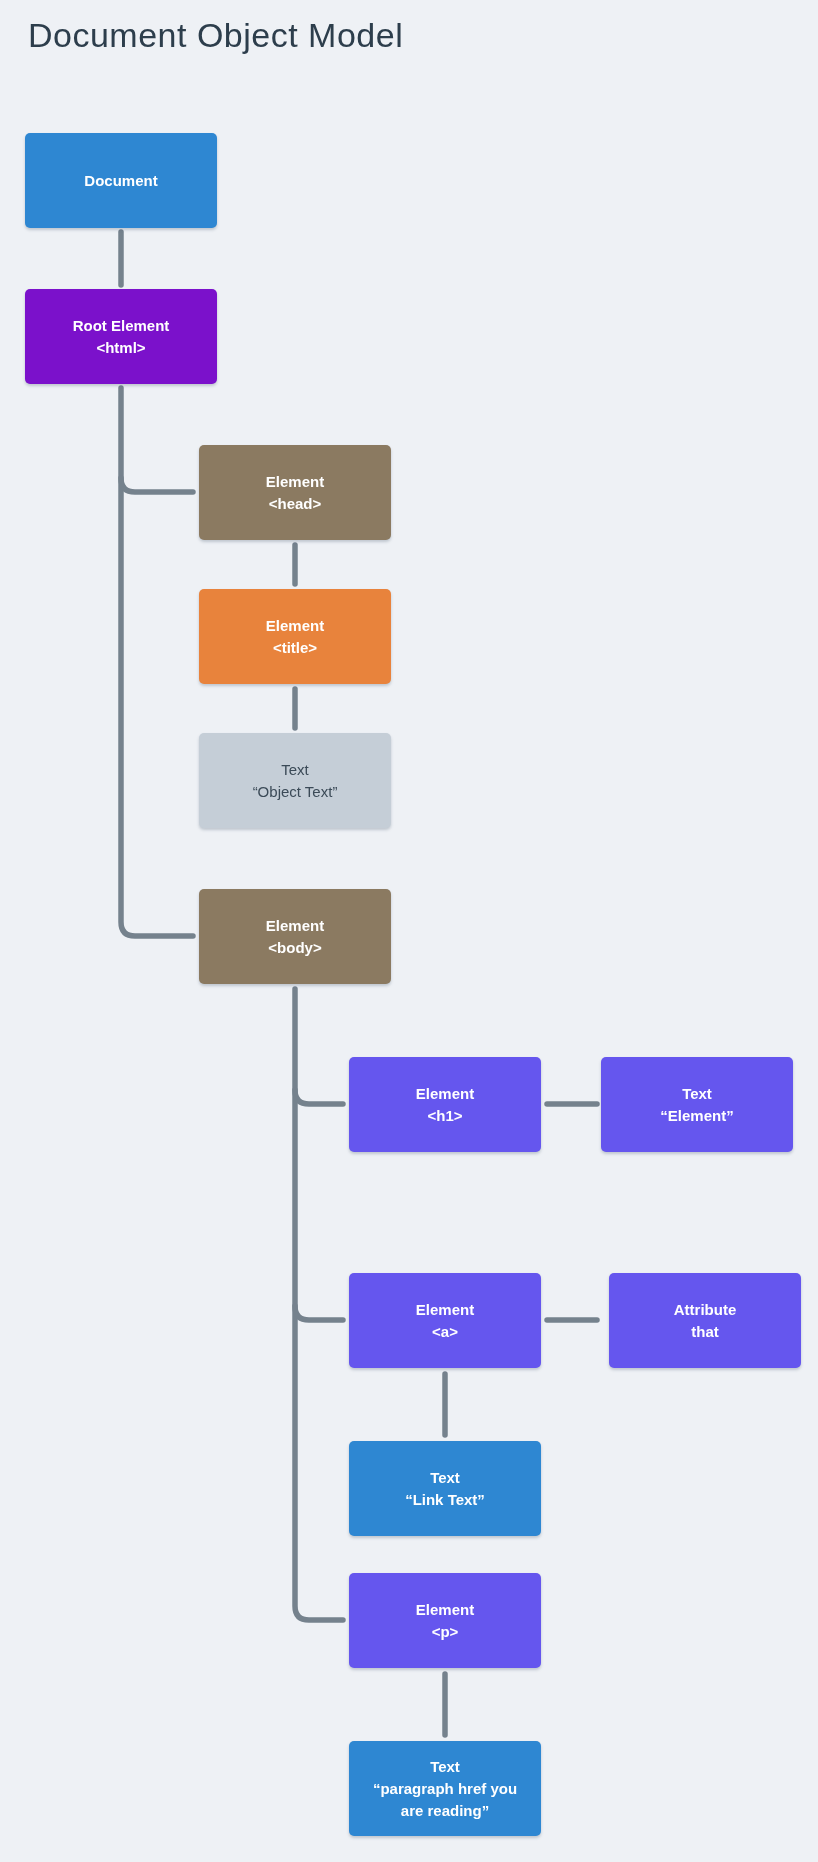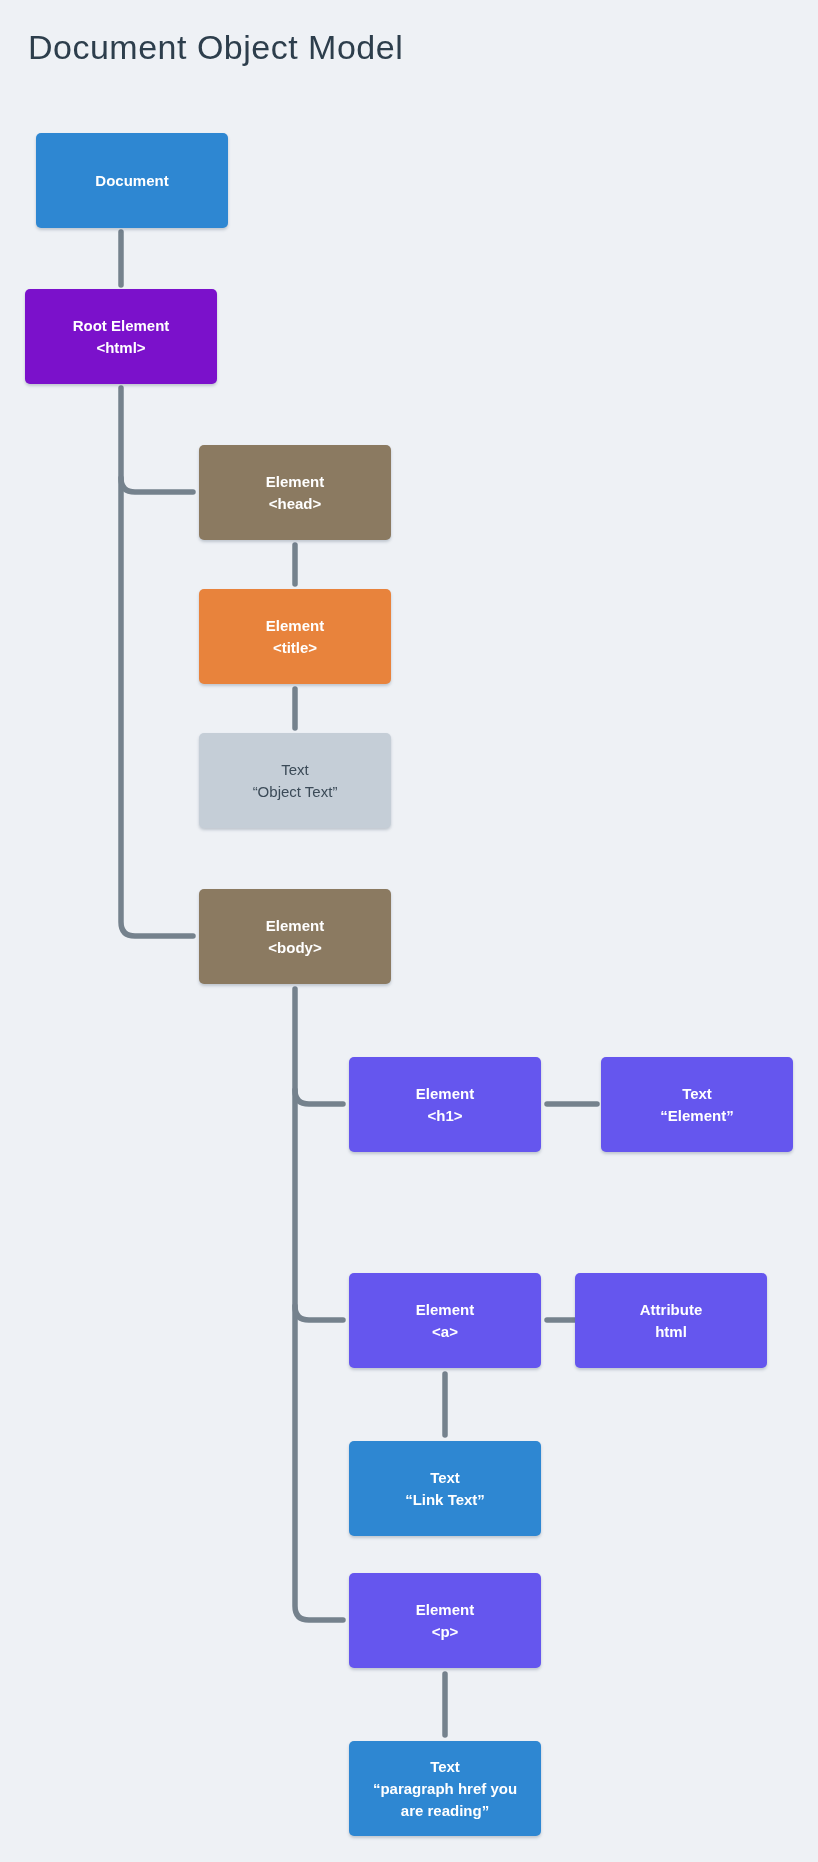--- a/index.html
+++ b/index.html
@@ -8,21 +8,21 @@
     position: relative;
     width: 818px;
     height: 1862px;
     background: var(--background, #eef1f5);
     overflow: hidden;
     font-family: "Liberation Sans", sans-serif;
   }
   .page-title {
     position: absolute;
     left: 28px;
-    top: 28px;
+    top: 16px;
     font-size: 34px;
     font-weight: 500;
     letter-spacing: 0.5px;
     color: var(--title-text, #2d3e4c);
   }
   svg.wires { position: absolute; left: 0; top: 0; pointer-events: none; }
   .connector {
     stroke: var(--connector-gray, #75828d);
     stroke-width: 5.5;
     fill: none;
@@ -68,21 +68,21 @@
     <path class="connector" d="M295 689 V728"></path>
     <path class="connector" d="M295 989 V1606 Q295 1620 309 1620 H343"></path>
     <path class="connector" d="M295 1090 Q295 1104 309 1104 H343"></path>
     <path class="connector" d="M295 1306 Q295 1320 309 1320 H343"></path>
     <path class="connector" d="M547 1104 H597"></path>
     <path class="connector" d="M547 1320 H597"></path>
     <path class="connector" d="M445 1374 V1435"></path>
     <path class="connector" d="M445 1674 V1735"></path>
   </svg>
 
-  <div class="node blue" style="left:36px; top:133px;">
+  <div class="node blue" style="left:25px; top:133px;">
     <span class="ln">Document</span>
   </div>
 
   <div class="node purple" style="left:25px; top:289px;">
     <span class="ln">Root Element</span>
     <span class="ln">&lt;html&gt;</span>
   </div>
 
   <div class="node brown" style="left:199px; top:445px;">
     <span class="ln">Element</span>
@@ -112,23 +112,23 @@
   <div class="node indigo" style="left:601px; top:1057px;">
     <span class="ln">Text</span>
     <span class="ln">“Element”</span>
   </div>
 
   <div class="node indigo" style="left:349px; top:1273px;">
     <span class="ln">Element</span>
     <span class="ln">&lt;a&gt;</span>
   </div>
 
-  <div class="node indigo" style="left:575px; top:1273px;">
+  <div class="node indigo" style="left:609px; top:1273px;">
     <span class="ln">Attribute</span>
-    <span class="ln">html</span>
+    <span class="ln">that</span>
   </div>
 
   <div class="node blue" style="left:349px; top:1441px;">
     <span class="ln">Text</span>
     <span class="ln">“Link Text”</span>
   </div>
 
   <div class="node indigo" style="left:349px; top:1573px;">
     <span class="ln">Element</span>
     <span class="ln">&lt;p&gt;</span>

